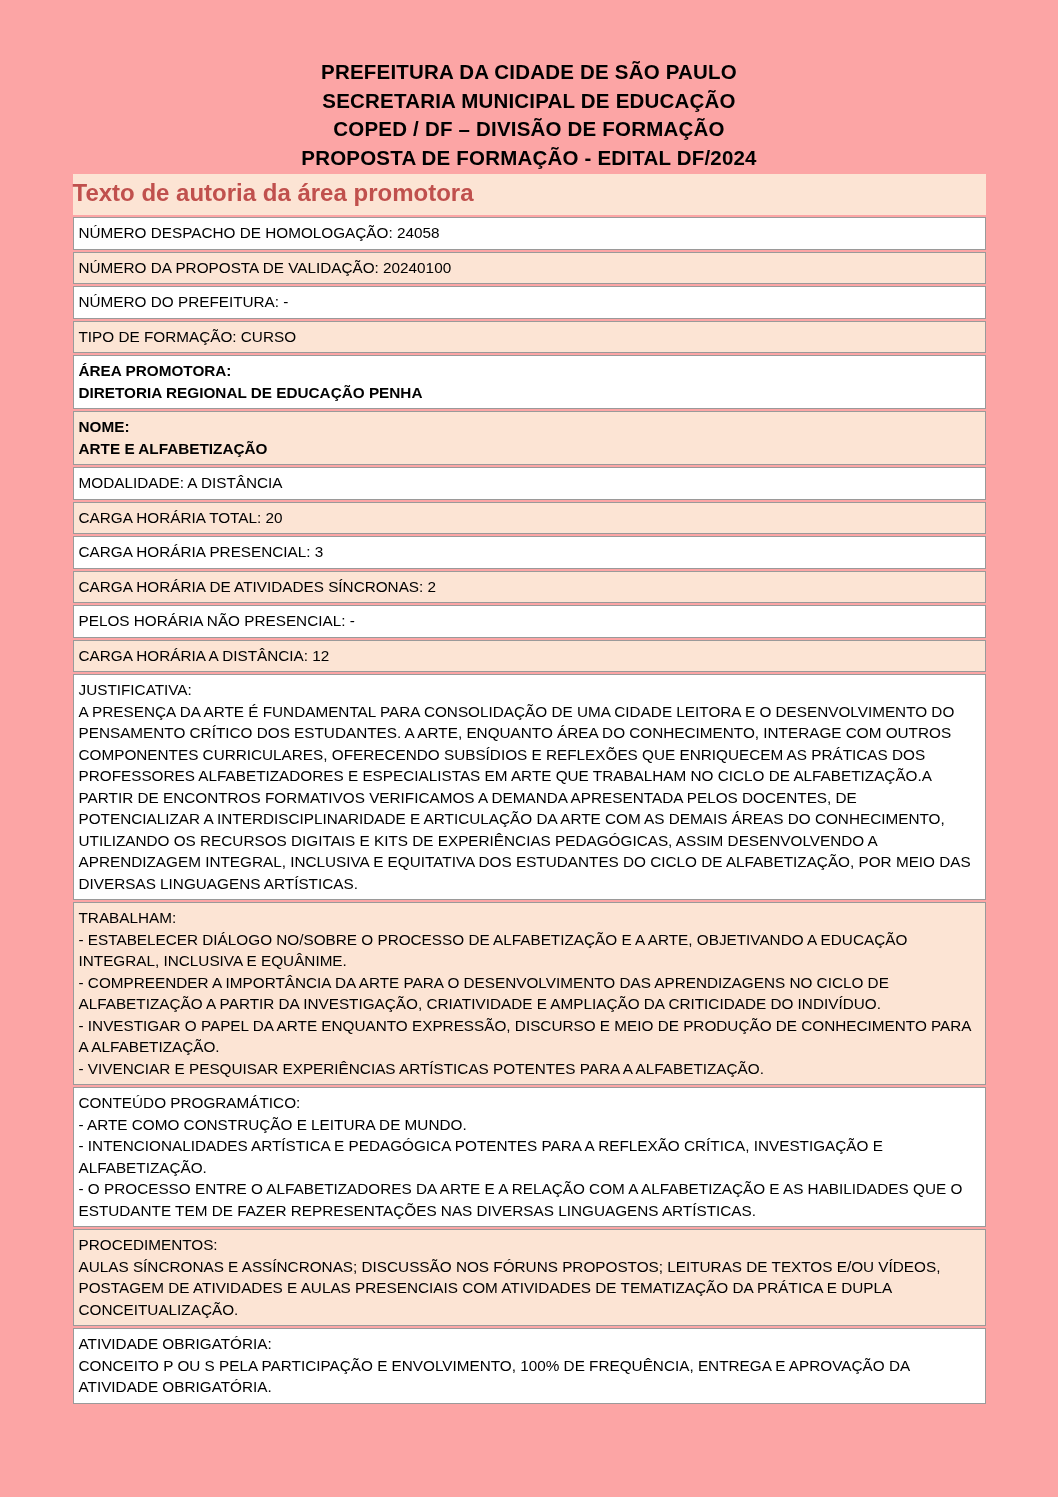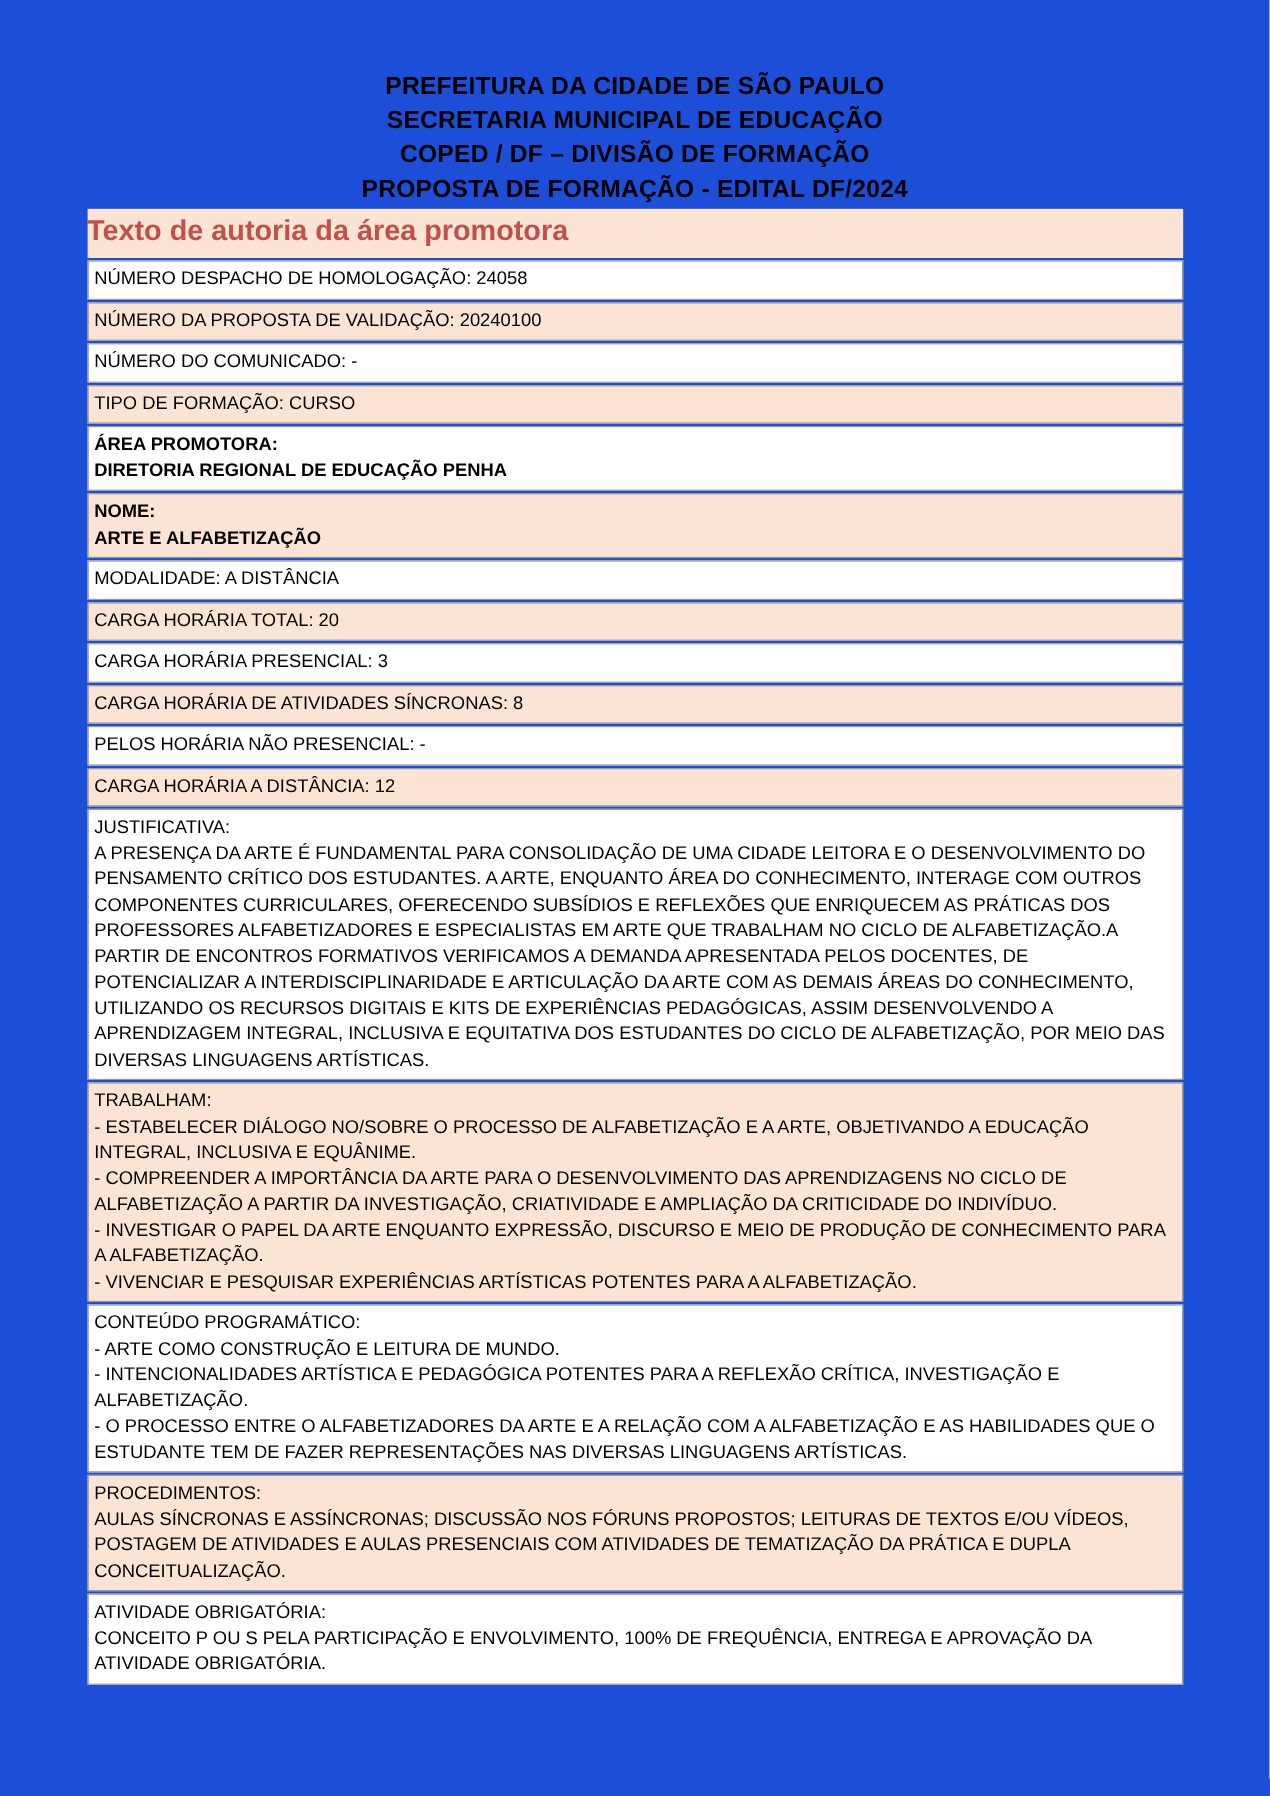--- a/index.html
+++ b/index.html
@@ -15,21 +15,21 @@
     color: #000000;
     -webkit-font-smoothing: antialiased;
   }
 
   .page {
     position: relative;
     width: 1058px;
     height: 1497px;
     box-sizing: border-box;
     padding: 0;
-    background: #1d4ed8;
+    background: #fca5a5;
   }
 
   
   .masthead {
     padding-top: 58px;
     text-align: center;
   }
   .masthead-line {
     font-size: 20.5px;
     font-weight: bold;
@@ -121,21 +121,21 @@
             <span class="cell-line">NÚMERO DESPACHO DE HOMOLOGAÇÃO:  24058</span>
           </td>
         </tr>
         <tr class="shade">
           <td>
             <span class="cell-line">NÚMERO DA PROPOSTA DE VALIDAÇÃO:  20240100</span>
           </td>
         </tr>
         <tr>
           <td>
-            <span class="cell-line">NÚMERO DO COMUNICADO:  -</span>
+            <span class="cell-line">NÚMERO DO PREFEITURA:  -</span>
           </td>
         </tr>
         <tr class="shade">
           <td>
             <span class="cell-line">TIPO DE FORMAÇÃO: CURSO</span>
           </td>
         </tr>
         <tr class="bold">
           <td>
             <span class="cell-line">ÁREA PROMOTORA:</span>
@@ -158,21 +158,21 @@
             <span class="cell-line">CARGA HORÁRIA TOTAL: 20</span>
           </td>
         </tr>
         <tr>
           <td>
             <span class="cell-line">CARGA HORÁRIA PRESENCIAL: 3</span>
           </td>
         </tr>
         <tr class="shade">
           <td>
-            <span class="cell-line">CARGA HORÁRIA DE ATIVIDADES SÍNCRONAS: 8</span>
+            <span class="cell-line">CARGA HORÁRIA DE ATIVIDADES SÍNCRONAS: 2</span>
           </td>
         </tr>
         <tr>
           <td>
             <span class="cell-line">PELOS HORÁRIA NÃO PRESENCIAL:  -</span>
           </td>
         </tr>
         <tr class="shade">
           <td>
             <span class="cell-line">CARGA HORÁRIA A DISTÂNCIA: 12</span>

